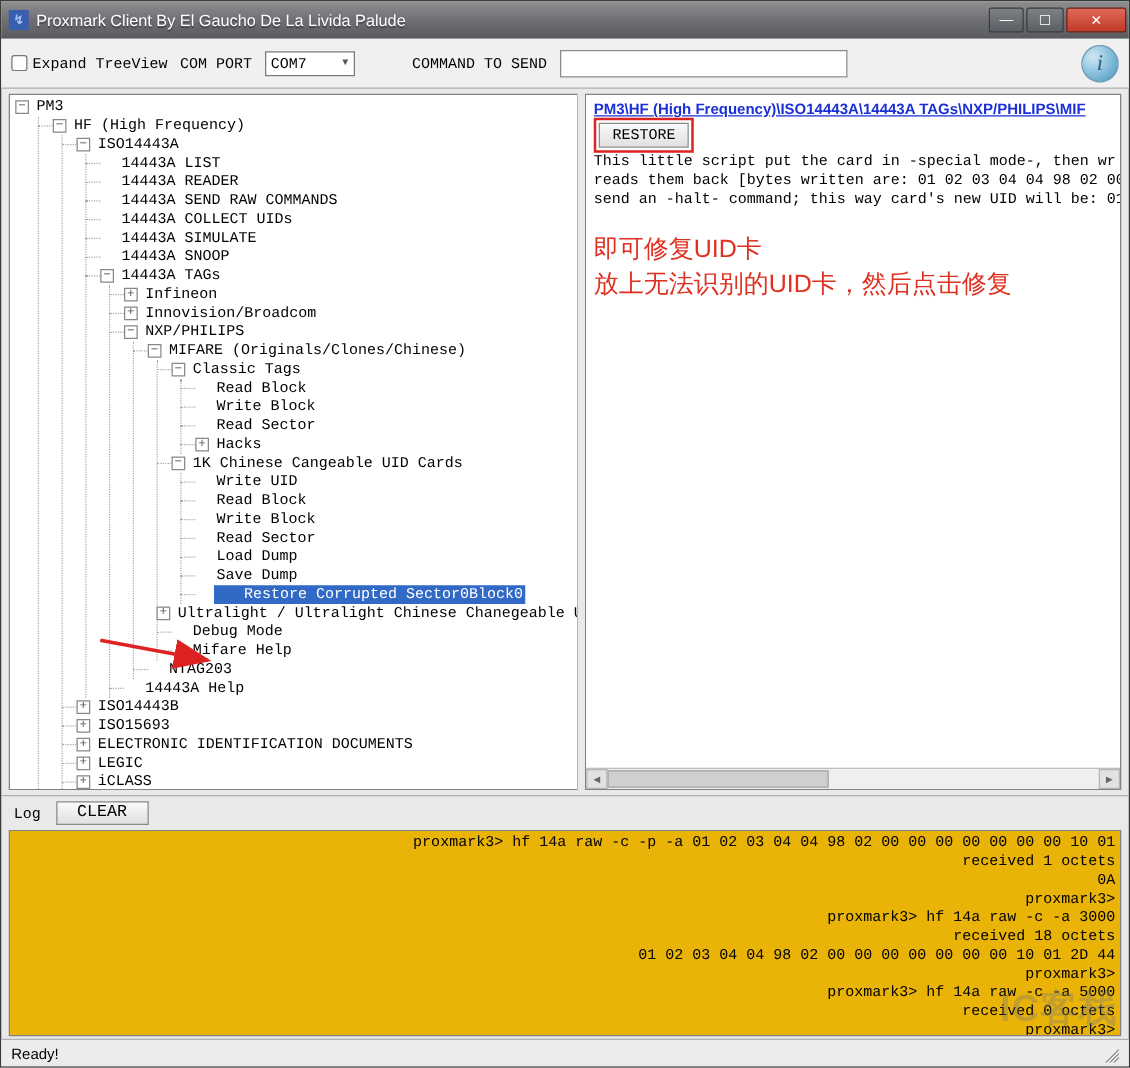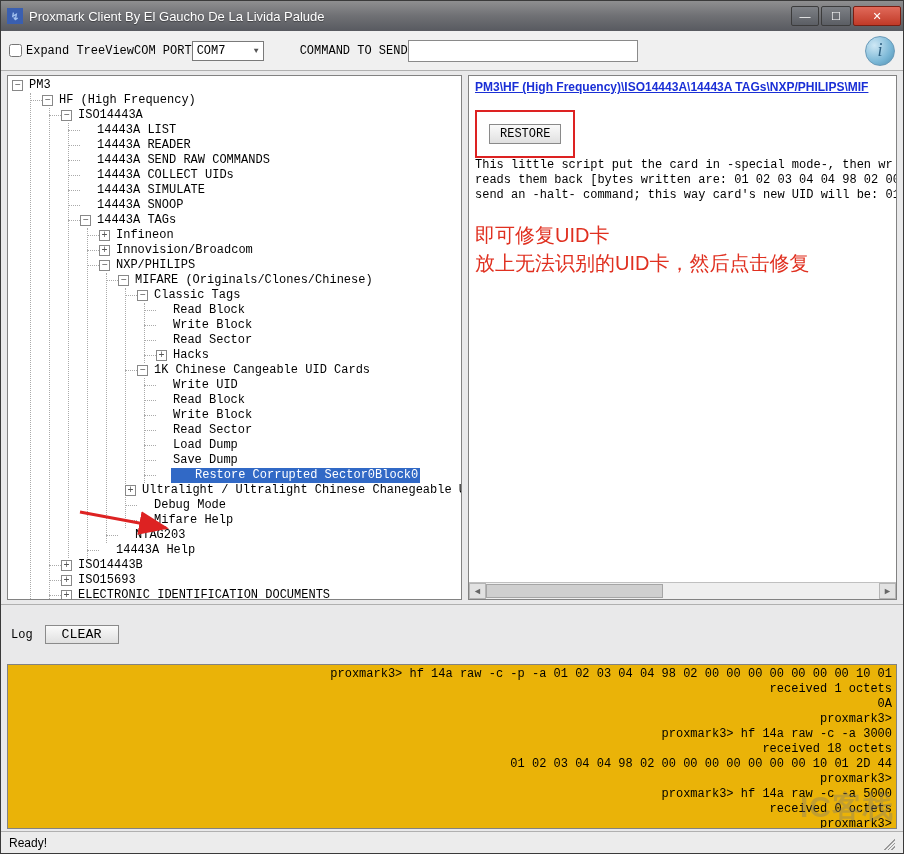--- a/index.html
+++ b/index.html
@@ -51,20 +51,21 @@
     background: linear-gradient(#e06a5a,#c13a28);
     border-color: #7a1e12;
   }
   .toolbar {
     height: 40px;
     background: #f0f0f0;
     border-bottom: 1px solid #b0b0b0;
     display: flex;
     align-items: center;
     padding: 0 8px;
+    gap: 10px;
     font-family: "Courier New", monospace;
     font-size: 12px;
   }
   .toolbar .chk { display: flex; align-items: center; gap: 4px; }
   .toolbar input[type=checkbox] { width: 13px; height: 13px; }
   .combo {
     border: 1px solid #7a7a7a;
     background: #fff;
     height: 20px;
     display: flex; align-items: center;
@@ -147,24 +148,24 @@
   .breadcrumb {
     color: #1a2fd6;
     text-decoration: underline;
     font-weight: bold;
     font-family: Arial, sans-serif;
     font-size: 12px;
     white-space: nowrap;
     overflow: hidden;
   }
   .restore-box {
-    margin-top: 16px;
+    margin-top: 0;
     display: inline-block;
     border: 2px solid #d22;
-    padding: 12px;
+    padding: 2px;
   }
   .restore-btn {
     font-family: "Courier New", monospace;
     font-size: 12px;
     padding: 2px 10px;
     background: linear-gradient(#fafafa,#e0e0e0);
     border: 1px solid #8a8a8a;
     cursor: pointer;
   }
   .desc { white-space: nowrap; line-height: 15px; }
@@ -188,21 +189,21 @@
     display: flex; align-items: center; justify-content: center; font-size: 9px; color: #666;
   }
   .hscroll .track { flex: 1; position: relative; }
   .hscroll .thumb {
     position: absolute; top: 1px; bottom: 1px; left: 0; width: 45%;
     background: #cfcfcf; border: 1px solid #a5a5a5;
   }
   
   .log-bar {
     display: flex; align-items: center; gap: 12px;
-    padding: 20px 10px;
+    padding: 4px 10px;
     border-top: 1px solid #b0b0b0;
     font-family: "Courier New", monospace;
   }
   .clear-btn {
     font-family: "Courier New", monospace;
     padding: 1px 16px;
     background: linear-gradient(#fafafa,#e0e0e0);
     border: 1px solid #8a8a8a;
     cursor: pointer;
   }

